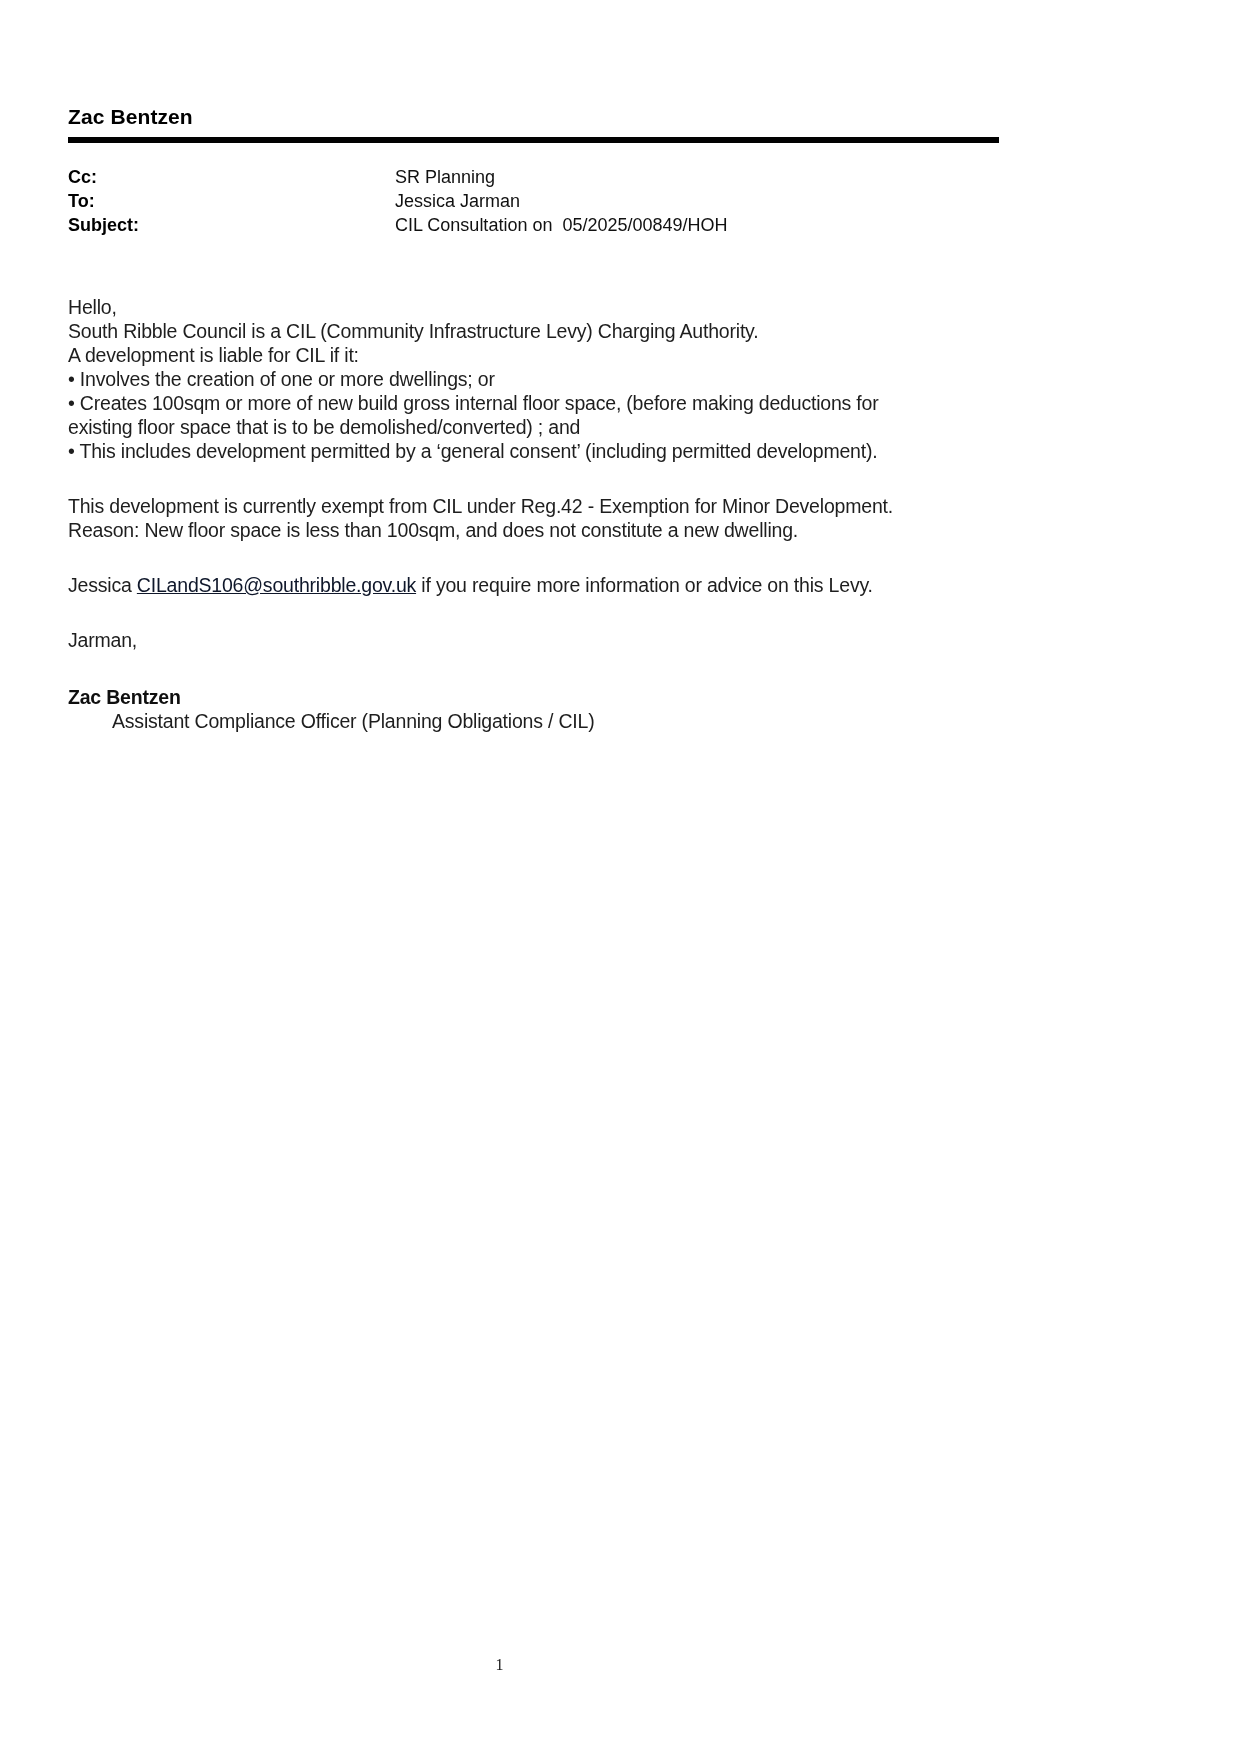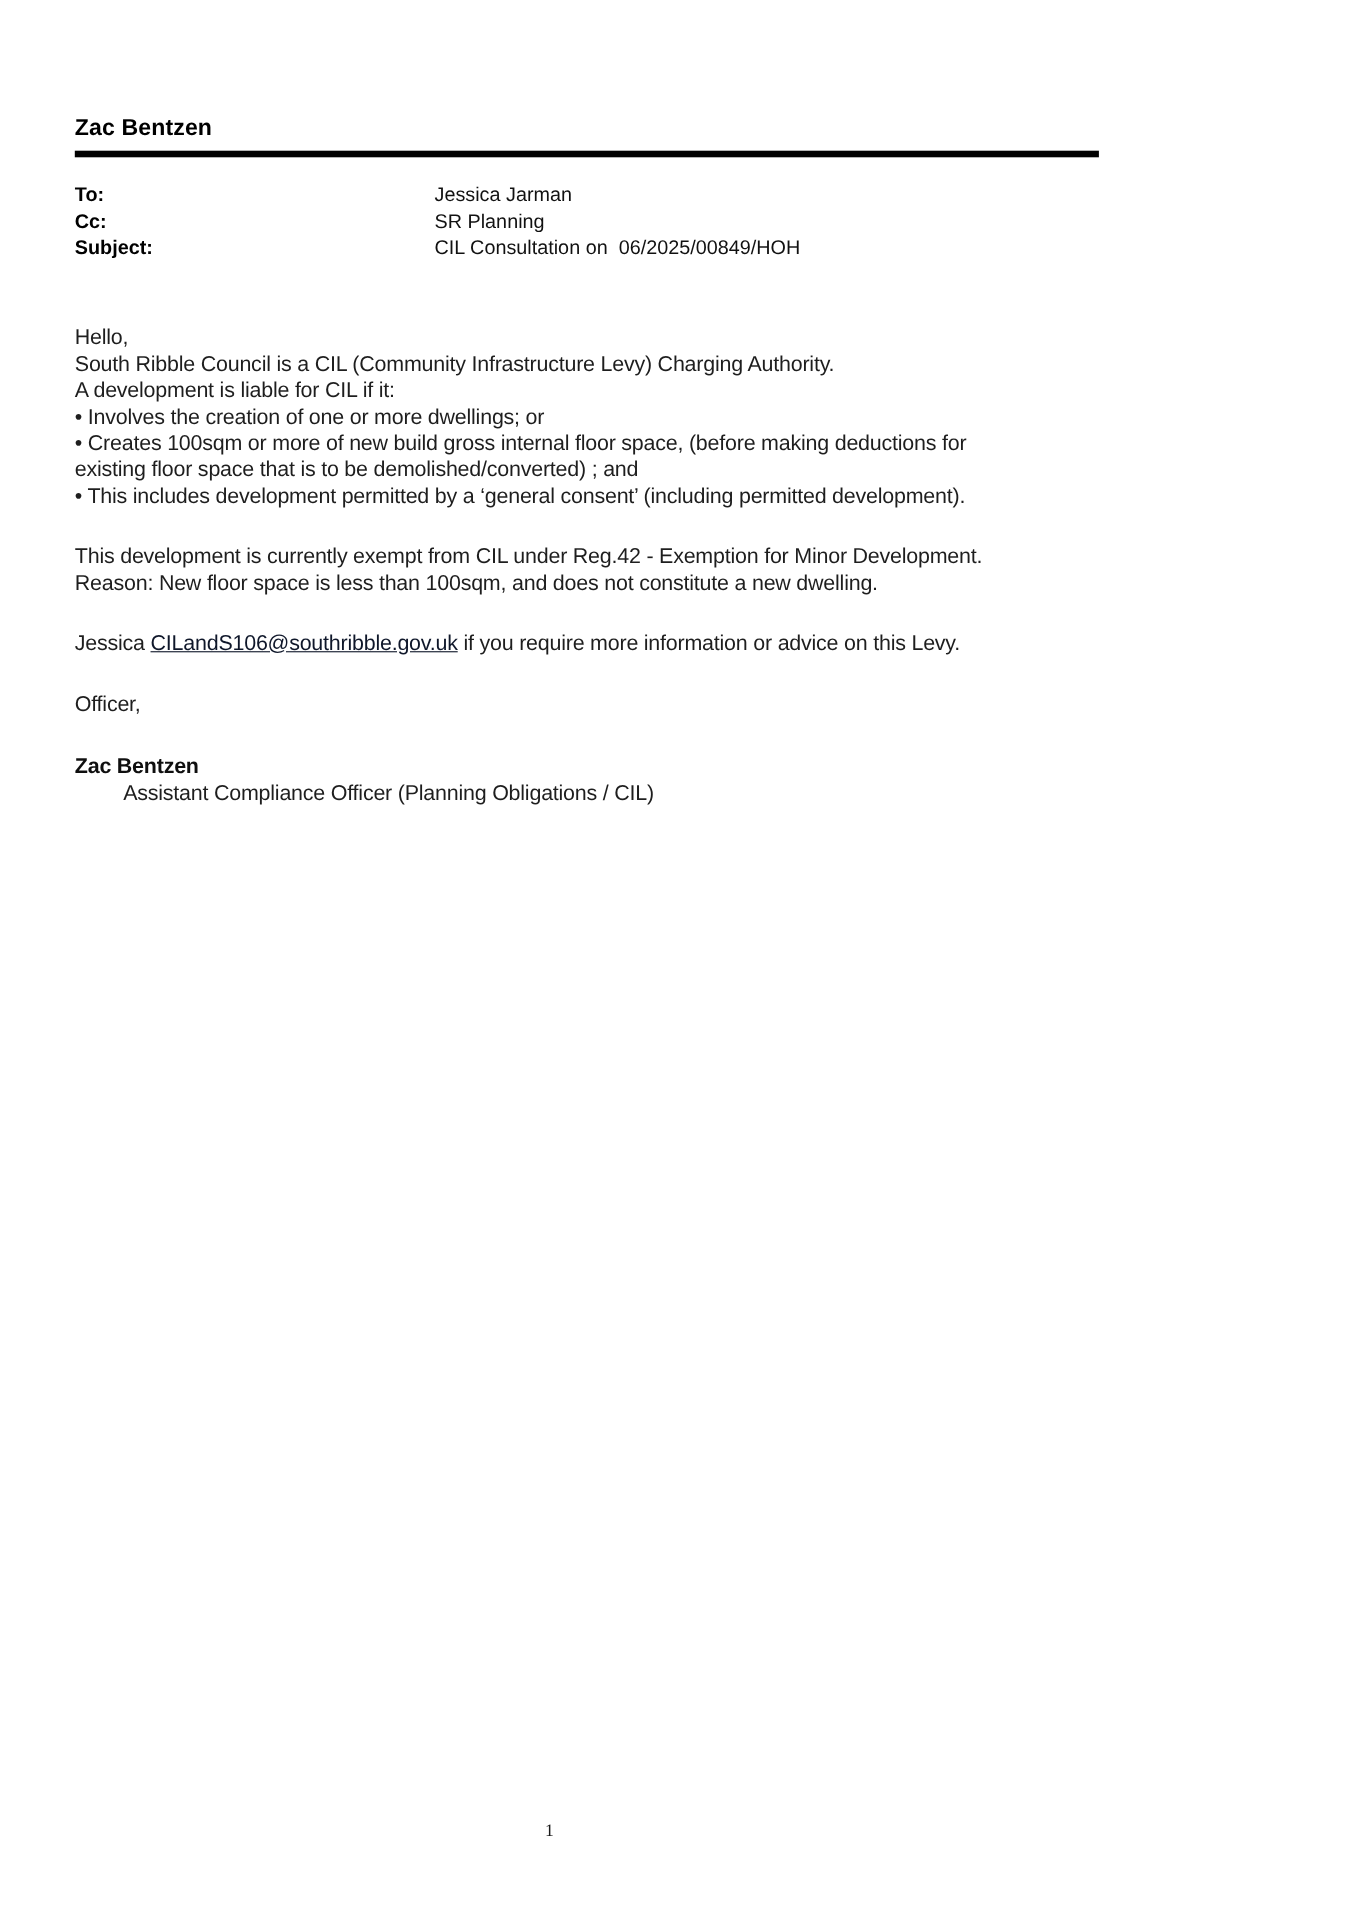--- a/index.html
+++ b/index.html
@@ -104,50 +104,50 @@
 
 <div class="page">
   <div class="content">
 
     <div class="author-name">Zac Bentzen</div>
 
     <div class="header-rule"></div>
 
     <div class="meta">
       <div class="meta-row">
+        <div class="meta-label">Cc:</div>
+        <div class="meta-value">SR Planning</div>
+      </div>
+      <div class="meta-row">
         <div class="meta-label">To:</div>
         <div class="meta-value">Jessica Jarman</div>
       </div>
       <div class="meta-row">
-        <div class="meta-label">Cc:</div>
-        <div class="meta-value">SR Planning</div>
-      </div>
-      <div class="meta-row">
         <div class="meta-label">Subject:</div>
-        <div class="meta-value">CIL Consultation on  06/2025/00849/HOH</div>
+        <div class="meta-value">CIL Consultation on  05/2025/00849/HOH</div>
       </div>
     </div>
 
     <div class="body-text">
 
       <div class="para">Hello,
 South Ribble Council is a CIL (Community Infrastructure Levy) Charging Authority.
 A development is liable for CIL if it:
 • Involves the creation of one or more dwellings; or
 • Creates 100sqm or more of new build gross internal floor space, (before making deductions for
 existing floor space that is to be demolished/converted) ; and
 • This includes development permitted by a ‘general consent’ (including permitted development).</div>
 
       <div class="para">This development is currently exempt from CIL under Reg.42 - Exemption for Minor Development.
 Reason: New floor space is less than 100sqm, and does not constitute a new dwelling.</div>
 
 
       <div class="contact-line"><span>Jessica </span><a class="email-link">CILandS106@southribble.gov.uk</a><span> if you require more information or advice on this Levy.</span></div>
 
-      <div class="closing">Officer,</div>
+      <div class="closing">Jarman,</div>
 
       <div class="sig-name">Zac Bentzen</div>
 
       <div class="sig-title">Assistant Compliance Officer (Planning Obligations / CIL)</div>
 
     </div>
   </div>
 
   <div class="page-footer">1</div>
 </div>

